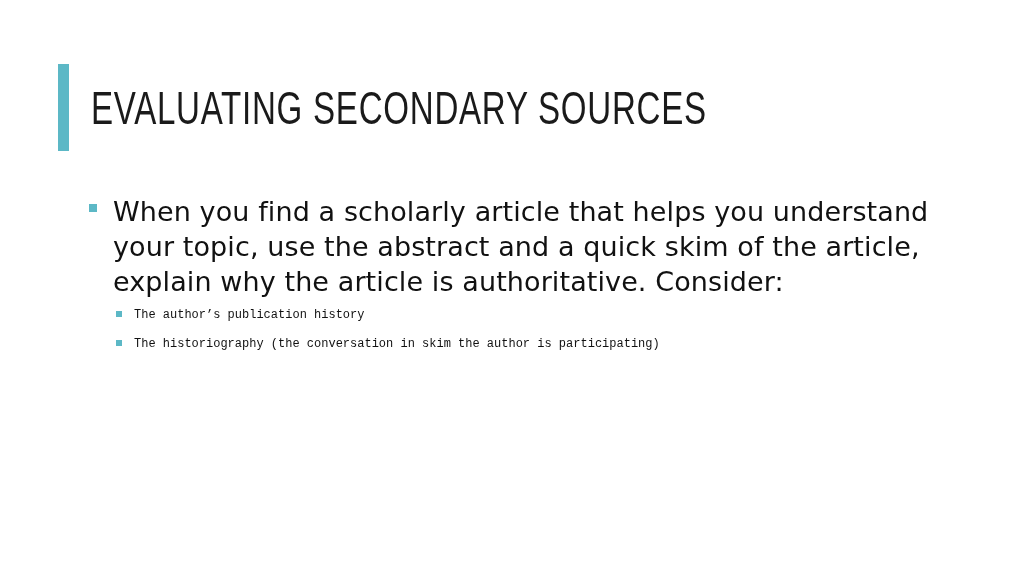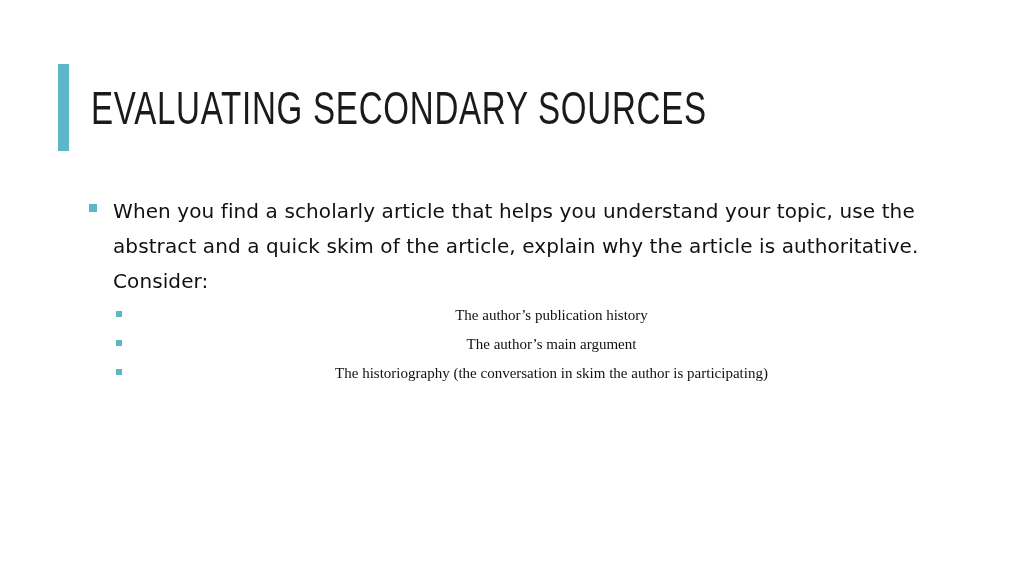--- a/index.html
+++ b/index.html
@@ -42,46 +42,45 @@
     .content {
       position: absolute;
       left: 89px;
       top: 194px;
       width: 880px;
     }
     .main-item {
       position: relative;
       padding-left: 24px;
       font-family: "DejaVu Sans", sans-serif;
-      font-size: 20px;
+      font-size: 27px;
       line-height: 35px;
       color: #111111;
       letter-spacing: 0.1px;
     }
     .main-bullet {
       position: absolute;
       left: 0;
       top: 10px;
       width: 8px;
       height: 8px;
       background: #5cb8c6;
     }
     .sub-list {
       margin-top: 2px;
       padding-left: 27px;
     }
     .sub-item {
       position: relative;
       padding-left: 18px;
-      font-family: Liberation Serif, serif;
-      font-size: 15px;
+      font-family: Liberation Mono, monospace;
+      font-size: 12px;
       line-height: 29px;
       color: #111111;
       white-space: nowrap;
-      text-align: center;
     }
     .sub-bullet {
       position: absolute;
       left: 0;
       top: 10px;
       width: 6px;
       height: 6px;
       background: #5cb8c6;
     }
   </style>
@@ -98,20 +97,19 @@
     <span>When you find a scholarly article that helps you understand your topic, use the abstract and a quick skim of the article, explain why the article is authoritative. Consider:</span>
   </div>
 
   <div class="sub-list">
     <div class="sub-item">
       <span class="sub-bullet"></span>
       <span>The author’s publication history</span>
     </div>
     <div class="sub-item">
       <span class="sub-bullet"></span>
-      <span>The author’s main argument</span>
     </div>
     <div class="sub-item">
       <span class="sub-bullet"></span>
       <span>The historiography (the conversation in skim the author is participating)</span>
     </div>
   </div>
 </div>
 
 </body></html>

